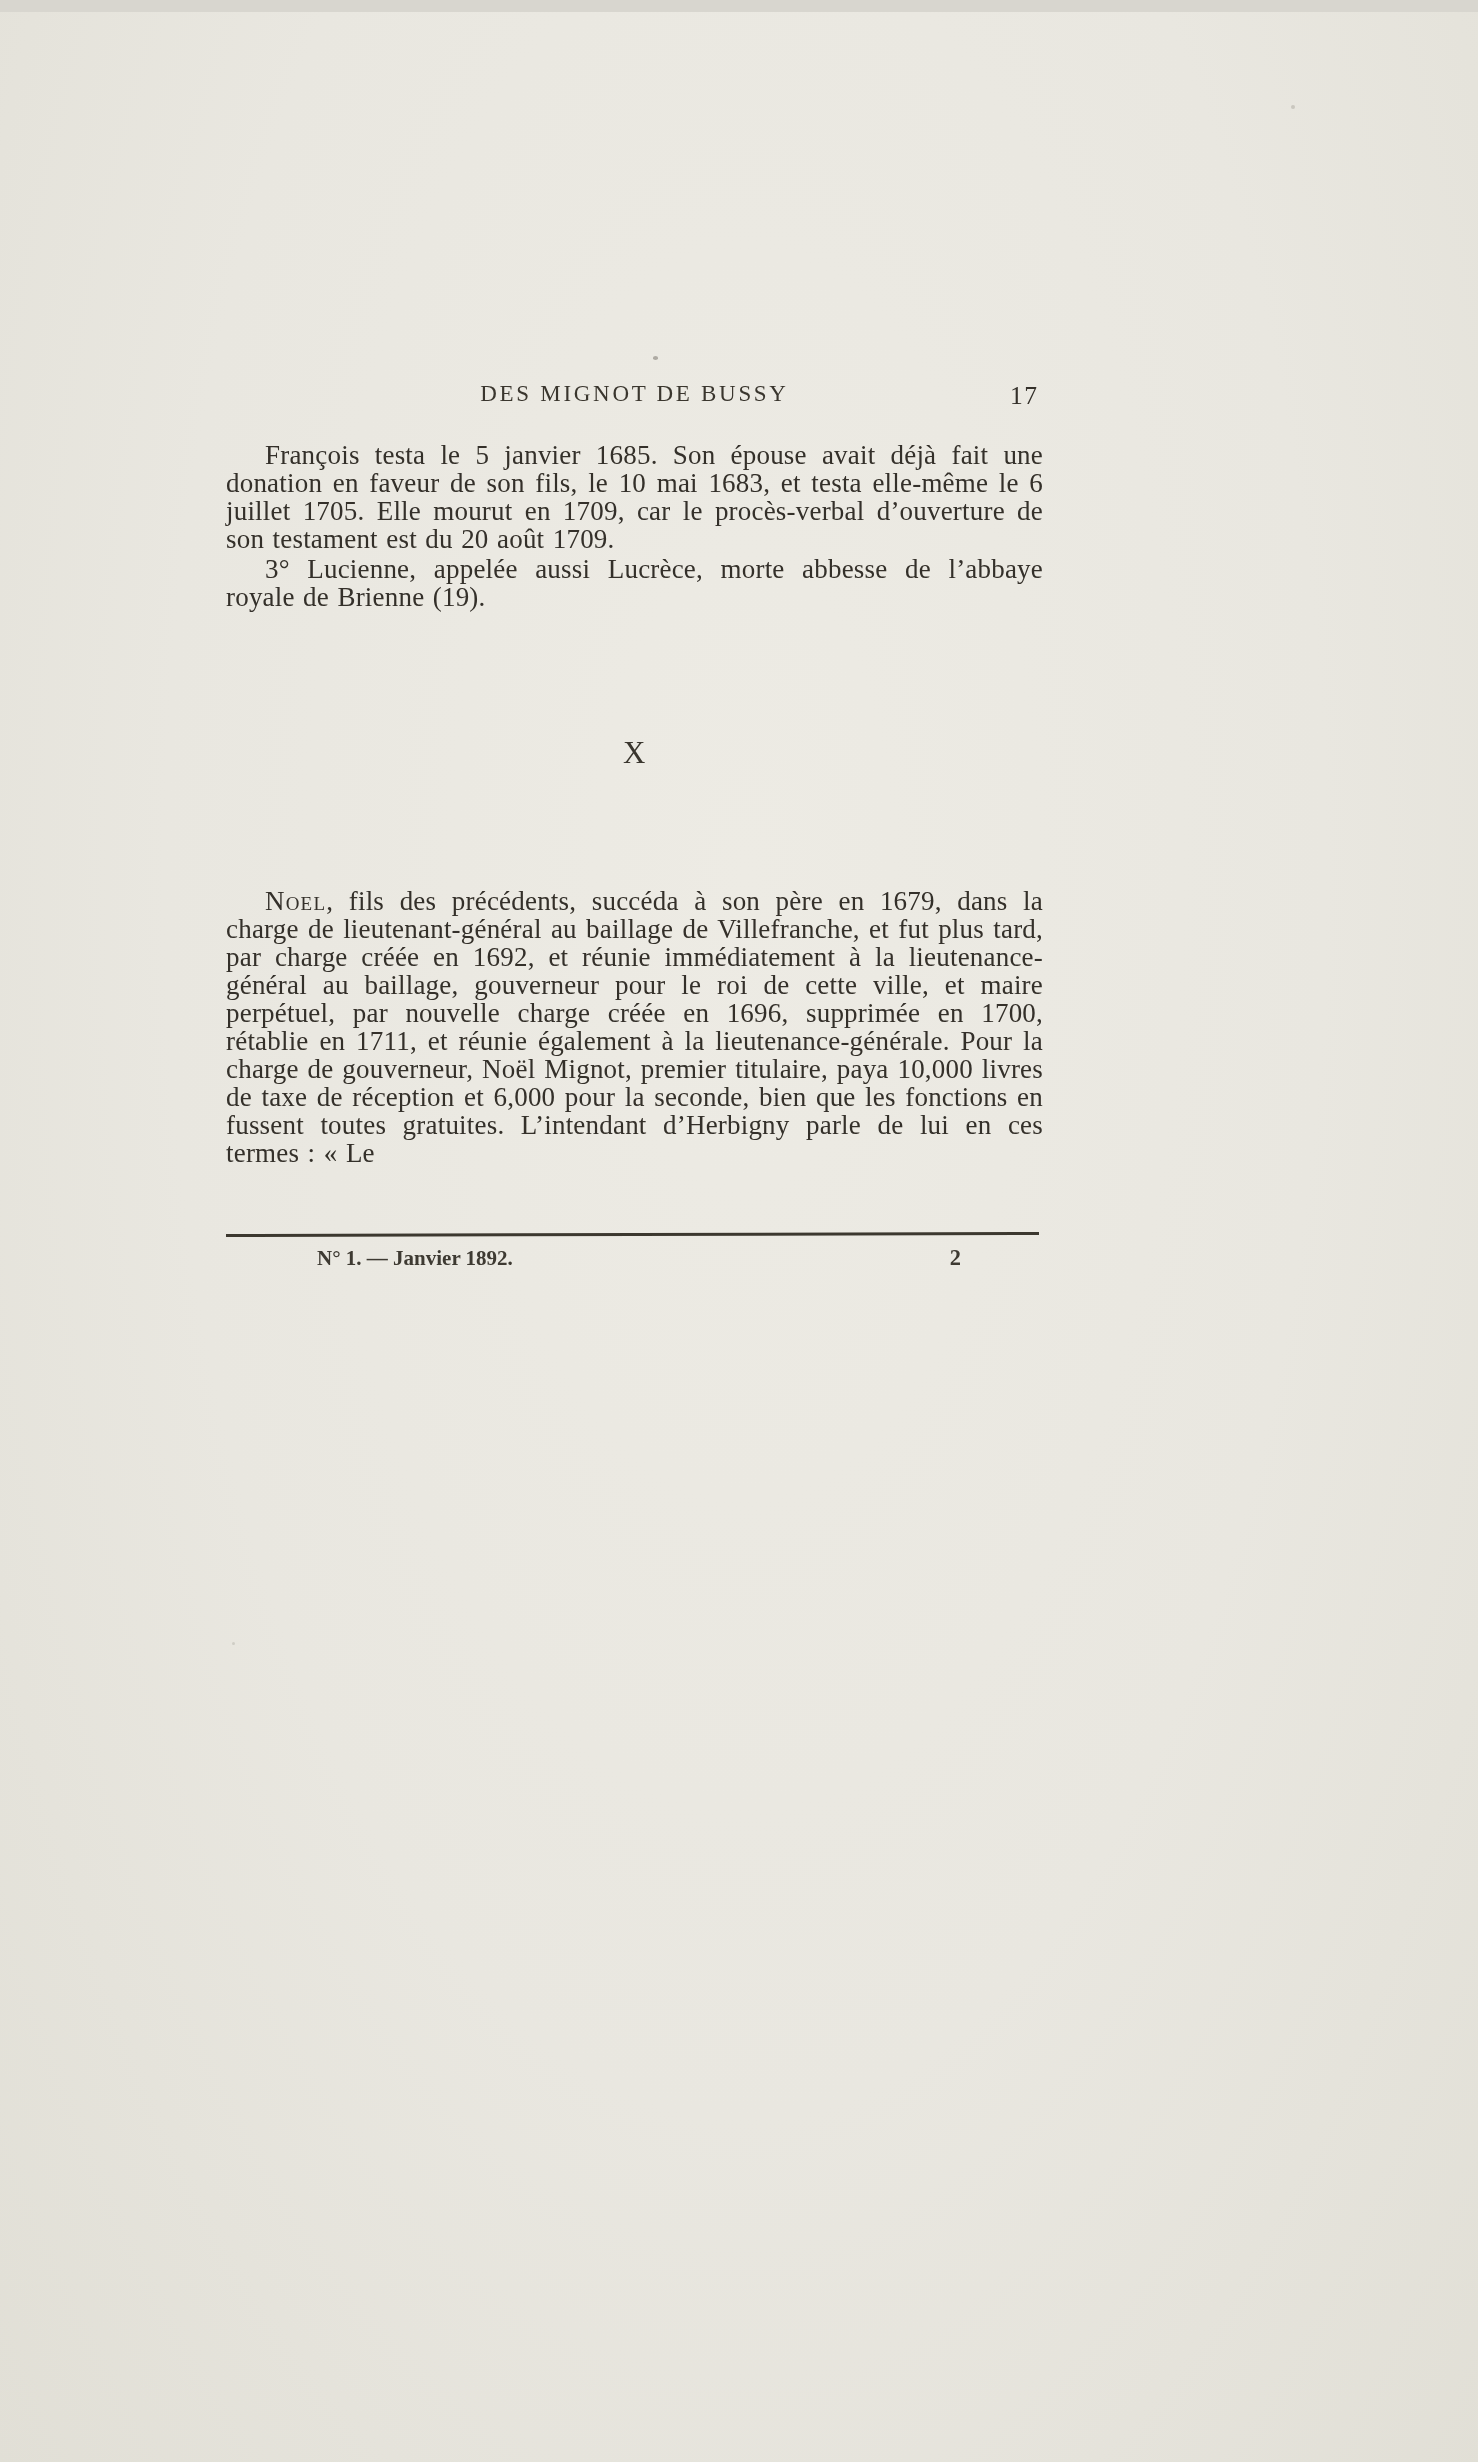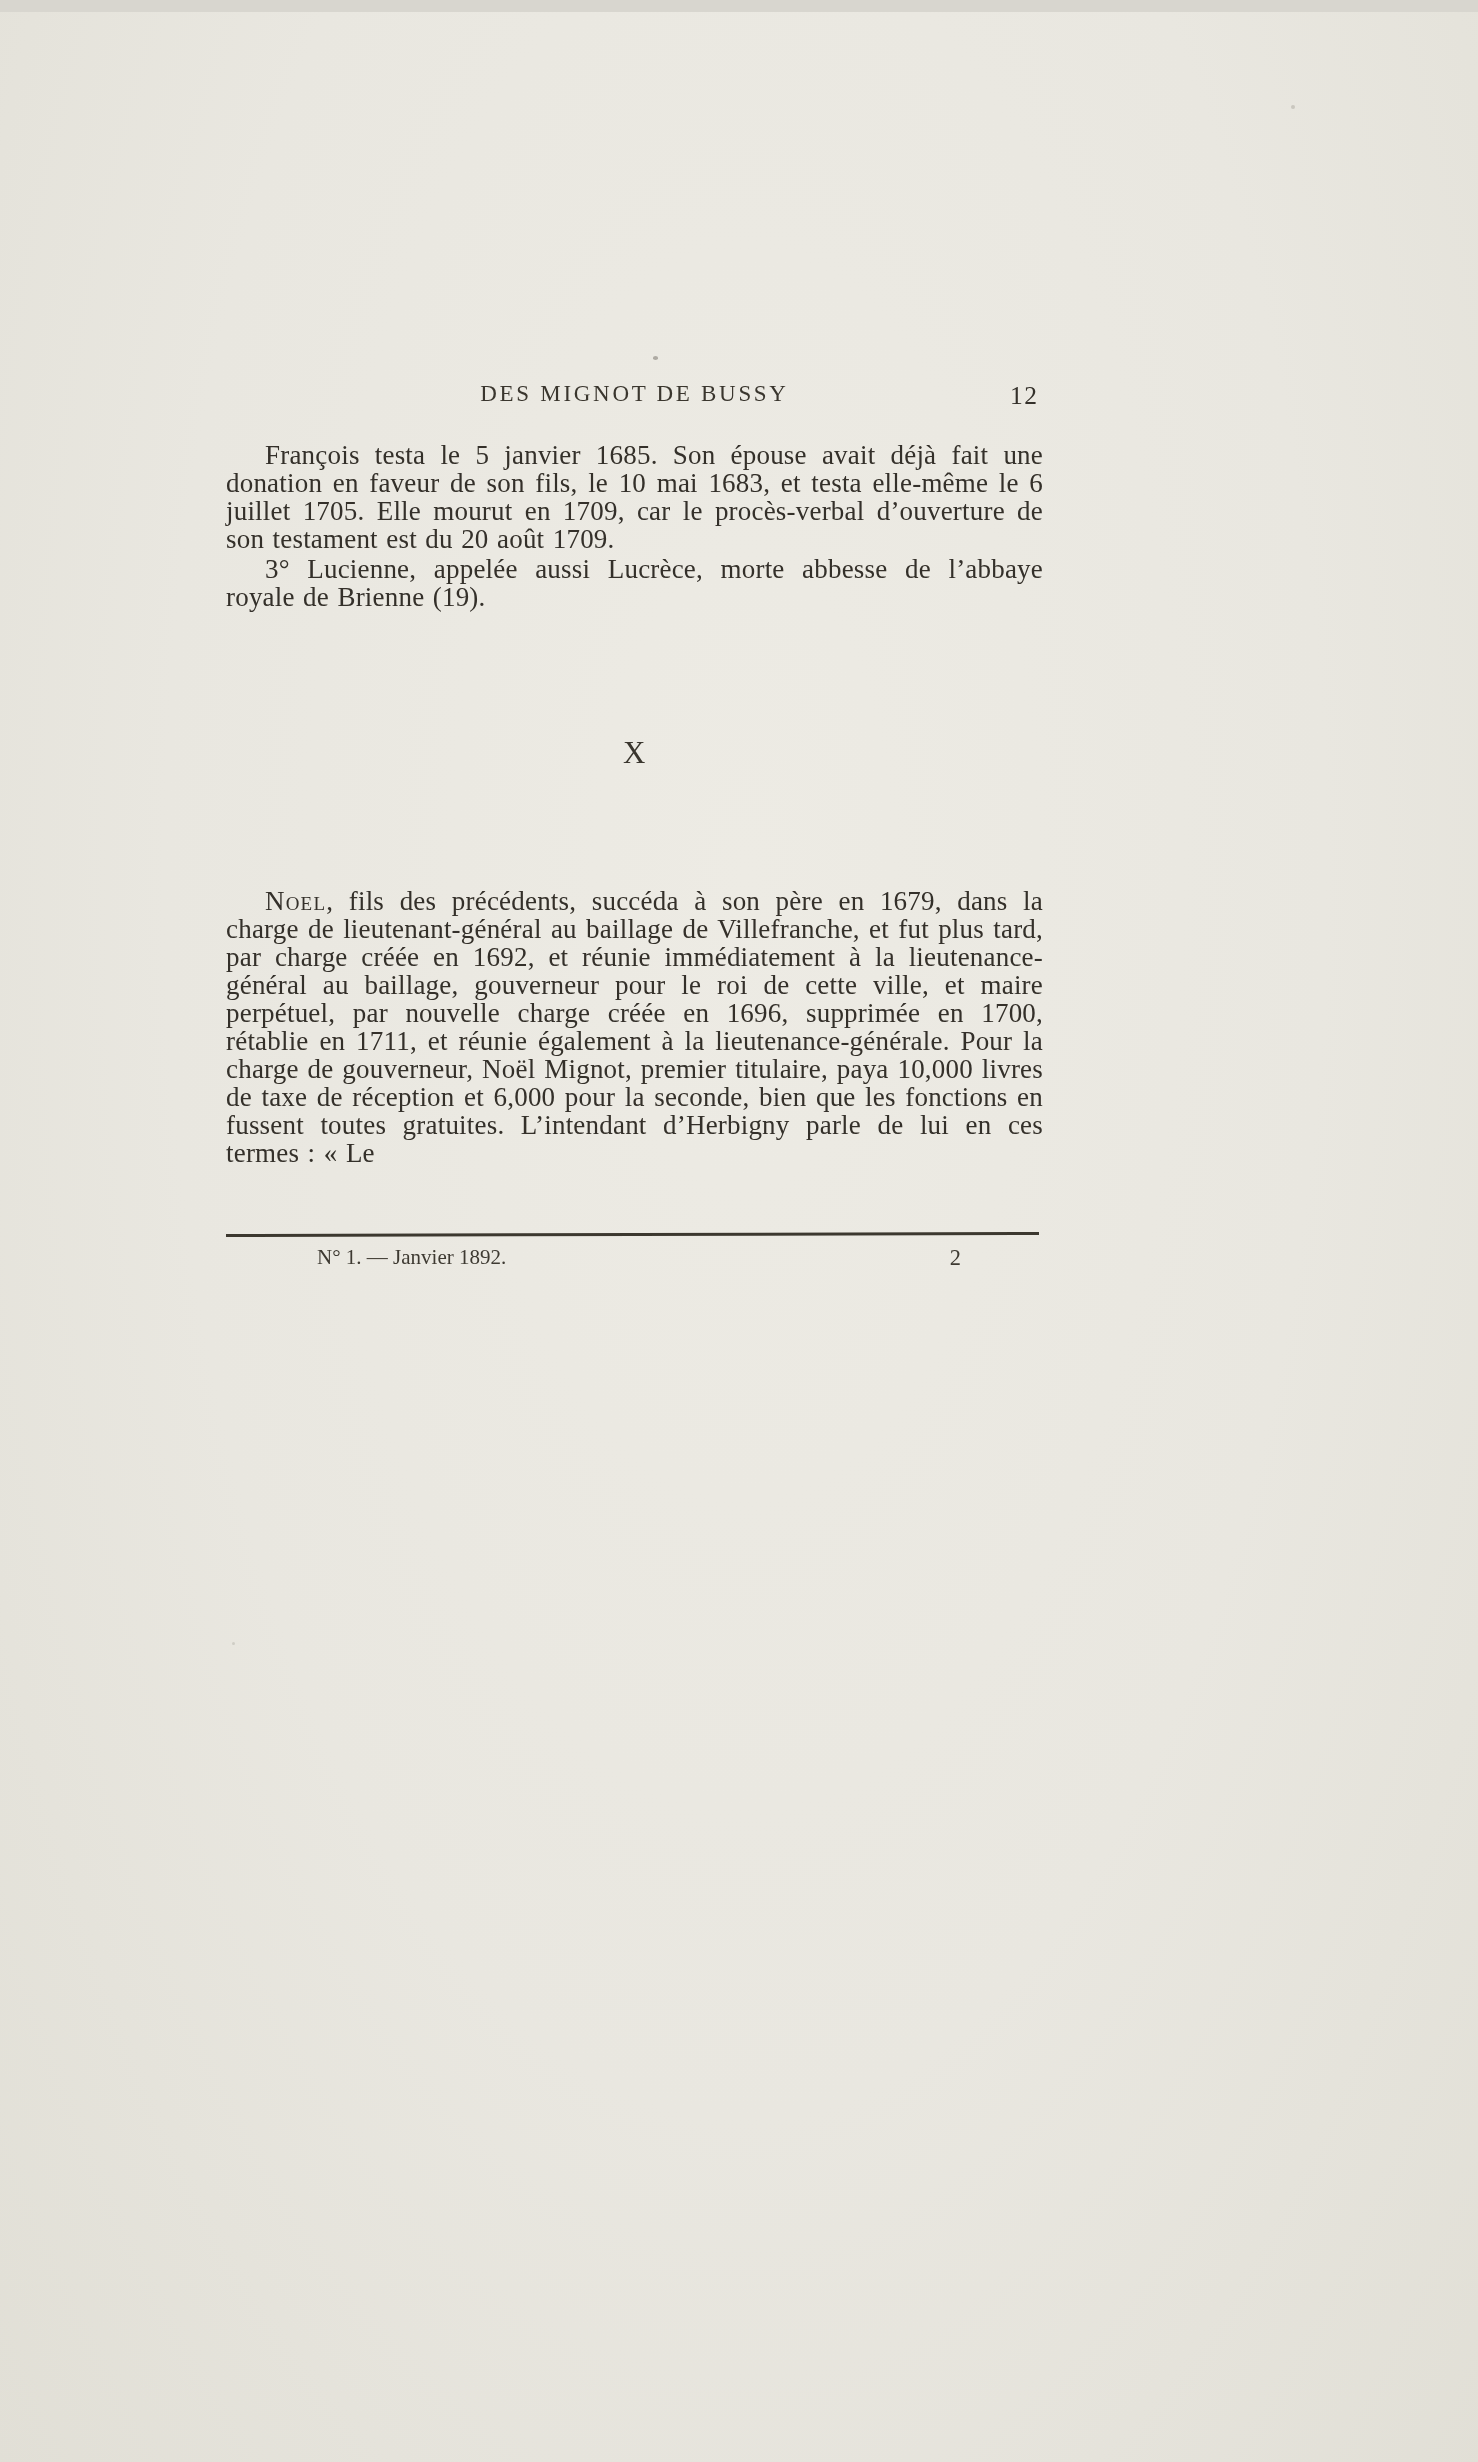--- a/index.html
+++ b/index.html
@@ -93,40 +93,41 @@
     font-size: 24px;
     line-height: 34px;
     letter-spacing: 0.2px;
   }
   .footer-line {
     margin-top: 9.3px;
     padding-left: 91px;
     padding-right: 82px;
     display: flex;
     justify-content: space-between;
-    align-items: flex-start;
+    align-items: flex-end;
     font-size: 21px;
     color: #3e3a32;
+    font-weight: bold;
   }
   .footer-line .sig { font-size: 22.4px; }
 </style>
 </head>
 <body>
 
 <div class="page">
 
   <div class="speck s1"></div>
   <div class="speck s2"></div>
   <div class="speck s3"></div>
 
   <div class="text-block">
 
     <div class="running-header">
       <span class="header-title">DES MIGNOT DE BUSSY</span>
-      <span class="page-number">12</span>
+      <span class="page-number">17</span>
     </div>
 
     <p class="para">François testa le 5 janvier 1685. Son épouse avait déjà fait une donation en faveur de son fils, le 10 mai 1683, et testa elle-même le 6 juillet 1705. Elle mourut en 1709, car le procès-verbal d’ouverture de son testament est du 20 août 1709.</p>
 
 
 
 
     <p class="para item">3° Lucienne, appelée aussi Lucrèce, morte abbesse de l’abbaye royale de Brienne (19).</p>
 
     <h2 class="section-heading">X</h2>

